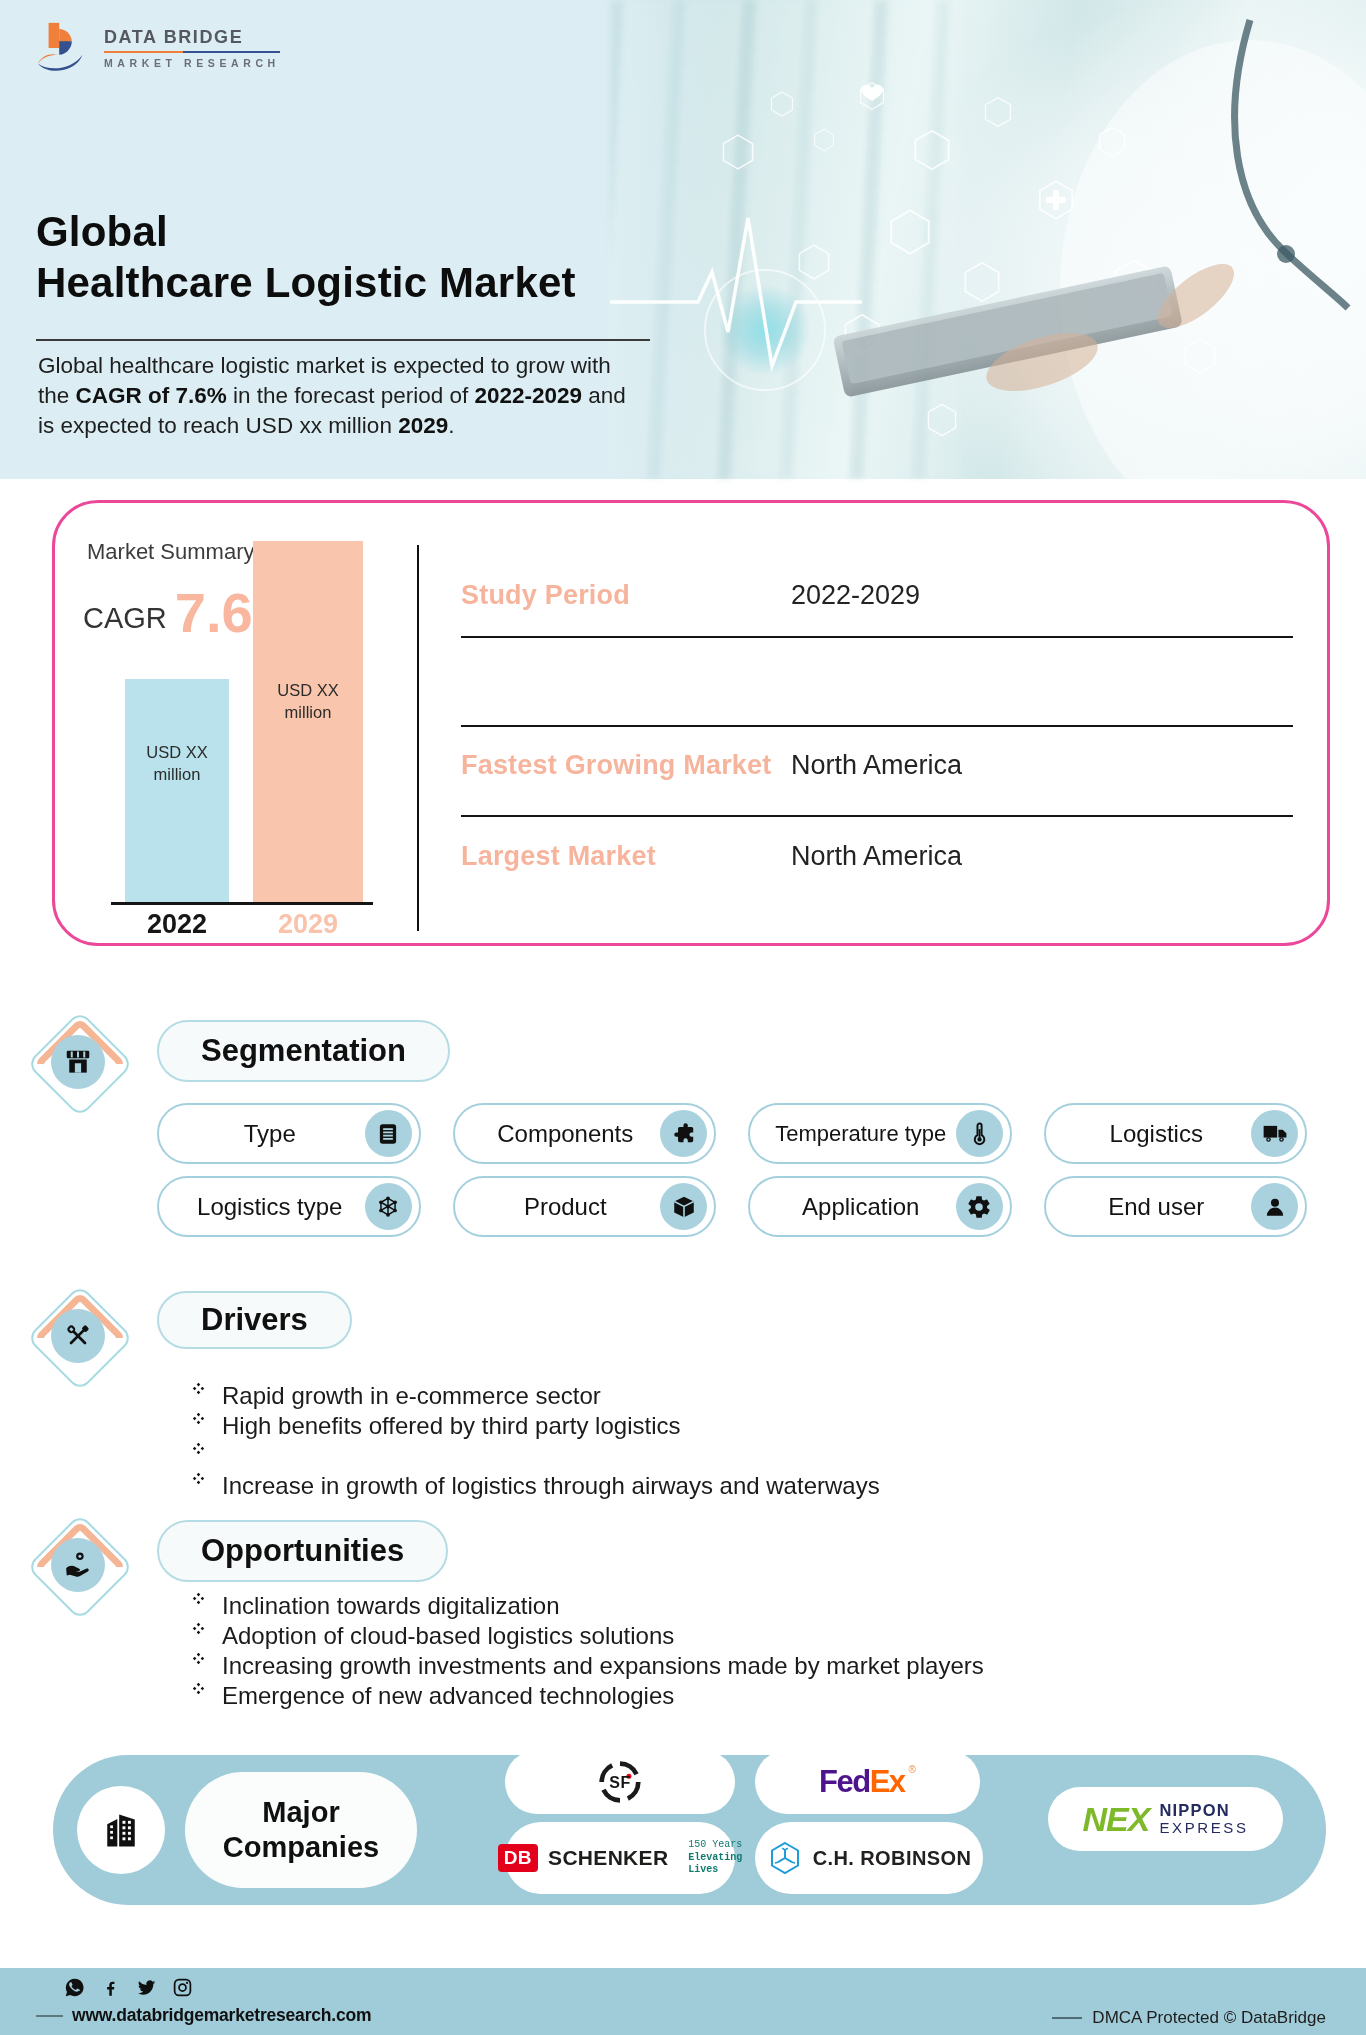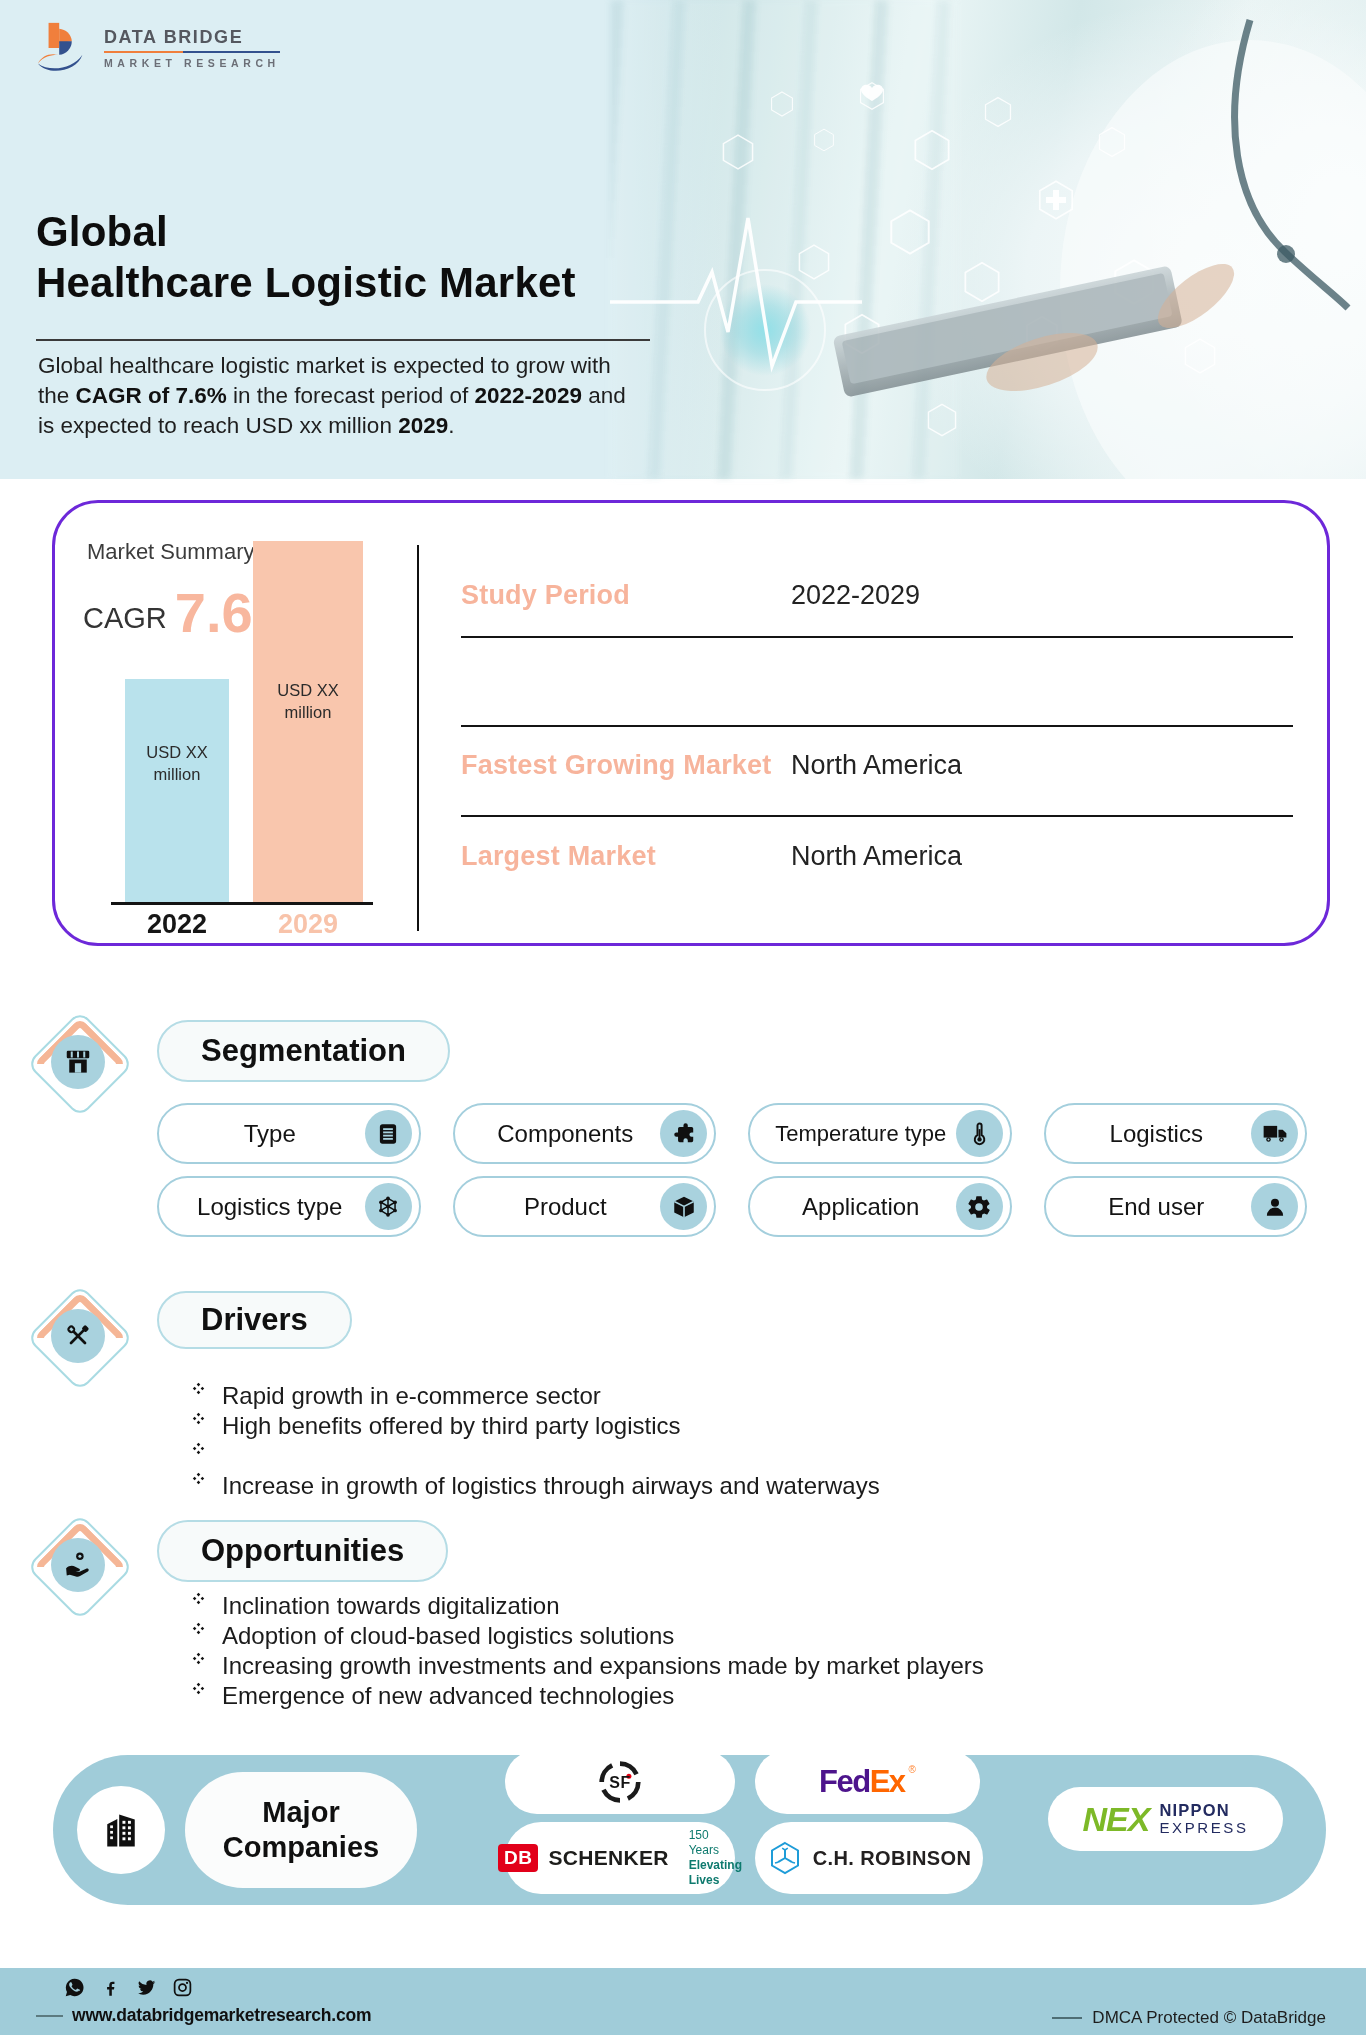--- a/index.html
+++ b/index.html
@@ -26,21 +26,21 @@
   .logo-text .l2{font-size:10.5px;color:#6b6e76;letter-spacing:4.6px;font-weight:600;}
 
   .title{position:absolute;left:36px;top:206px;font-size:42px;font-weight:800;color:#0d0d0d;
          line-height:1.22;letter-spacing:.2px;}
   .title-rule{position:absolute;left:36px;top:339px;width:614px;height:2px;background:#3a3a3a;}
   .desc{position:absolute;left:38px;top:351px;width:640px;font-size:22.5px;line-height:1.34;color:#1e1e1e;}
   .desc b{font-weight:700;color:#111;}
 
   
   .sumbox{position:absolute;left:52px;top:500px;width:1272px;height:440px;background:#fff;
-          border:3px solid #6d28d9;border-radius:46px;}
+          border:3px solid #ec4899;border-radius:46px;}
   .sum-title{position:absolute;left:32px;top:36px;font-size:22px;color:#3c3c3c;}
   .cagr{position:absolute;left:28px;top:82px;display:flex;align-items:flex-end;gap:8px;}
   .cagr .cl{font-size:29px;color:#343434;padding-bottom:6px;}
   .cagr .cv{font-size:56px;font-weight:800;color:#f8b79e;line-height:1;}
   .cagr .cu{font-size:22px;font-weight:700;color:#f8b79e;padding-bottom:4px;}
   .bar{position:absolute;text-align:center;font-size:16.5px;line-height:1.35;color:#2b2b2b;}
   .bar-2022{left:70px;top:176px;width:104px;height:223px;background:#b9e2ec;padding-top:62px;box-sizing:border-box;}
   .bar-2029{left:198px;top:38px;width:110px;height:361px;background:#f9c6ad;padding-top:138px;box-sizing:border-box;}
   .bline{position:absolute;top:399px;height:2.5px;background:#141414;}
   .bl1{left:56px;width:130px;} .bl2{left:186px;width:132px;}
@@ -101,21 +101,21 @@
   .sf-wrap{position:relative;width:46px;height:46px;}
   .sf-txt{position:absolute;left:0;top:15px;width:46px;text-align:center;
           font-size:16px;font-weight:800;color:#141414;letter-spacing:.5px;}
   .fedex-txt{font-size:31px;font-weight:800;letter-spacing:-1.5px;}
   .fedex-txt .fp{color:#4d148c;} .fedex-txt .fo{color:#ff6600;}
   .fedex-reg{font-size:10px;color:#ff8a3c;align-self:flex-start;margin:14px 0 0 -6px;}
   .db-box{background:#e2001a;color:#fff;font-weight:800;font-size:19px;padding:3px 6px;
           border-radius:4px;letter-spacing:.5px;}
   .db-name{font-size:21px;font-weight:800;color:#1d1d1b;letter-spacing:.3px;}
   .db-div{width:1px;height:26px;background:#b9b9b9;}
-  .db-tag{font-size:12px;line-height:1.25;color:#0e7a6e;font-weight:700;}
+  .db-tag{font-size:10px;line-height:1.25;color:#0e7a6e;font-weight:700;font-family:Liberation Mono, monospace;}
   .db-tag .t1{color:#0e7a6e;font-weight:400;}
   .chr-name{font-size:20px;font-weight:800;color:#232020;letter-spacing:.4px;}
   .nex-txt{font-size:34px;font-weight:900;font-style:italic;color:#7db928;letter-spacing:-1px;}
   .nex-col{display:flex;flex-direction:column;line-height:1.05;}
   .nex-col .n1{font-size:16.5px;font-weight:800;color:#232b60;letter-spacing:1.2px;}
   .nex-col .n2{font-size:15px;font-weight:500;color:#232b60;letter-spacing:2.6px;}
 
   
   .footer{position:absolute;left:0;top:1968px;width:1366px;height:67px;background:#a0ccd9;}
   .social{position:absolute;left:64px;top:9px;display:flex;gap:15px;}

